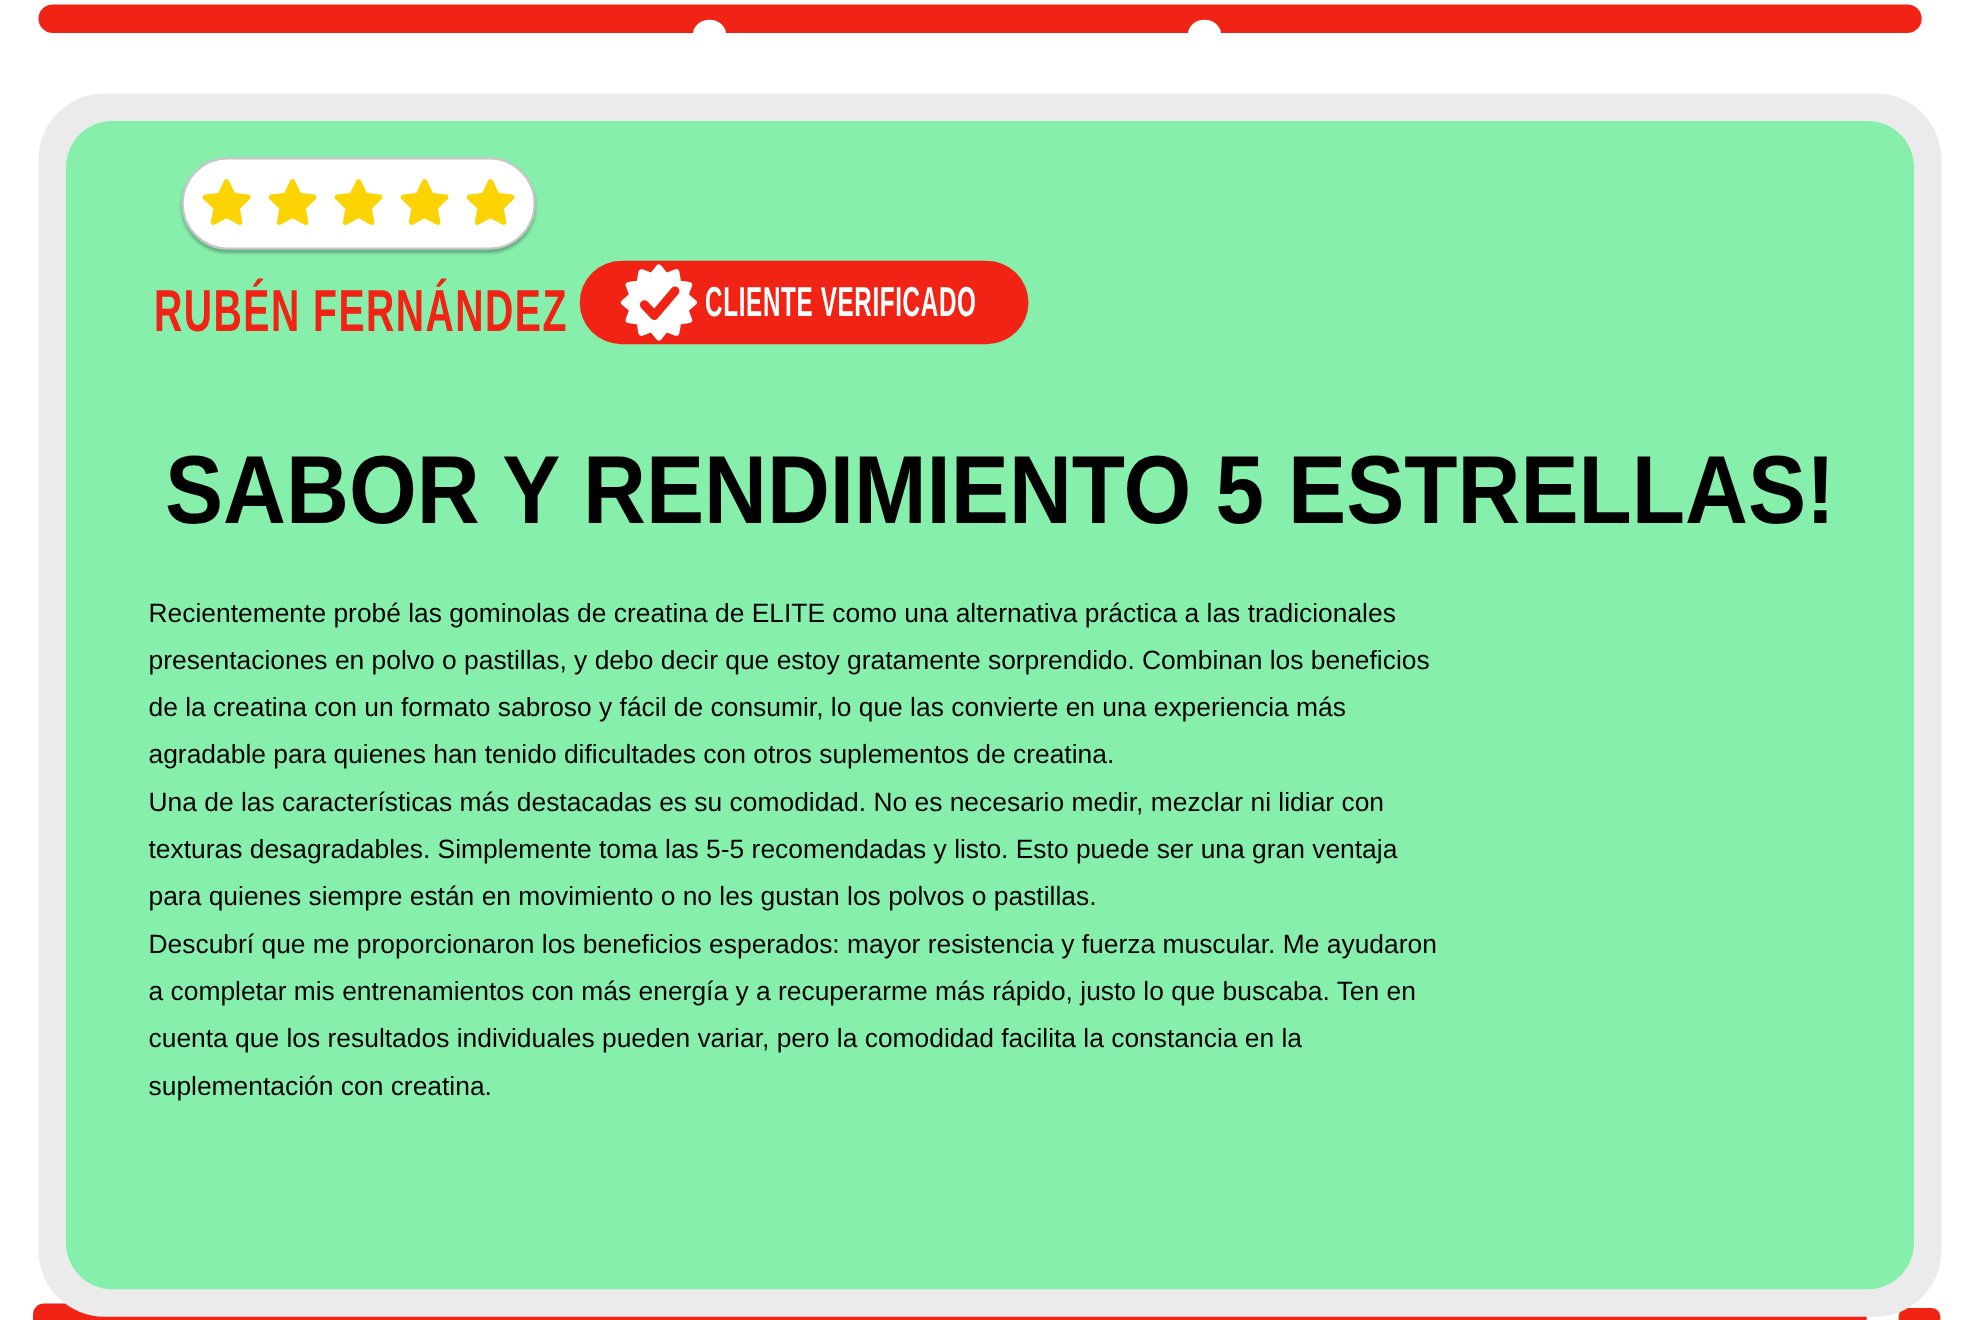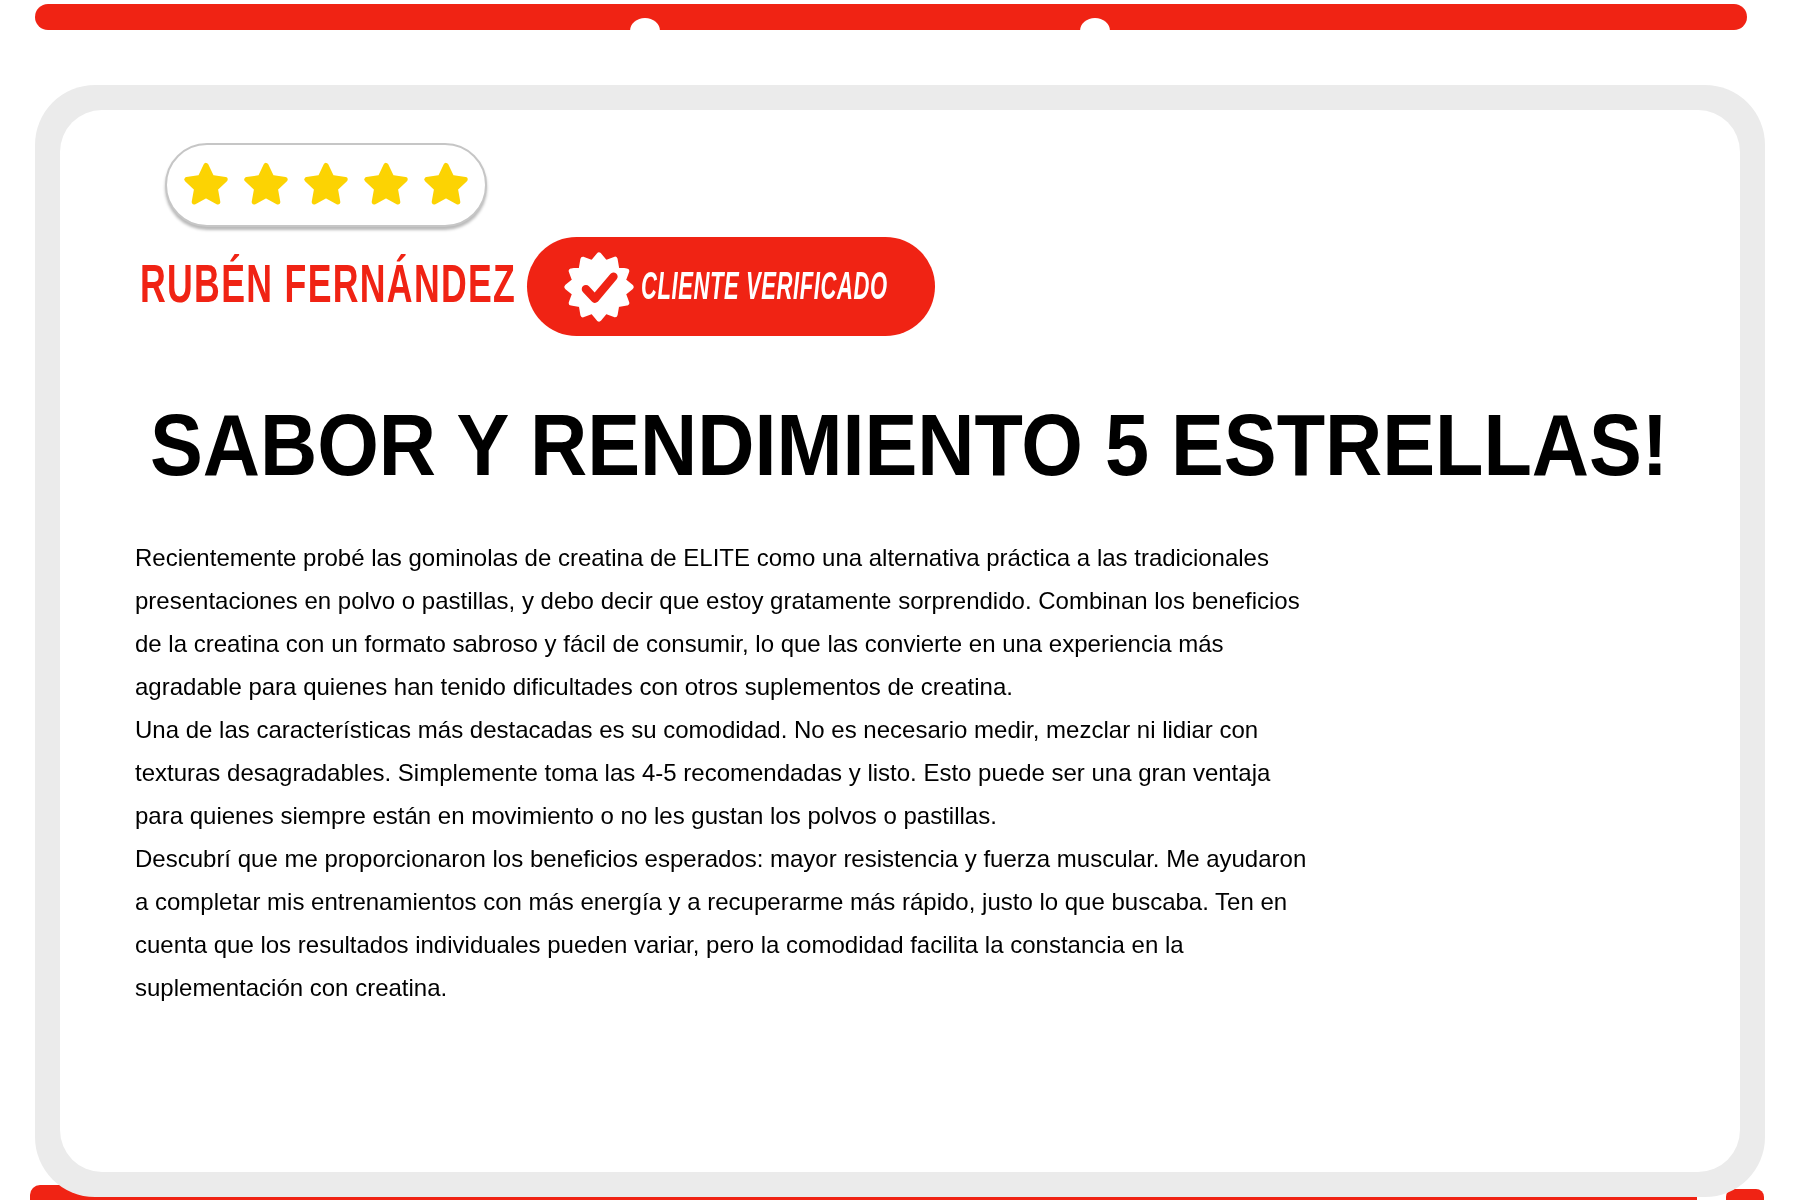--- a/index.html
+++ b/index.html
@@ -48,21 +48,21 @@
   
   .card-outer{
     position:absolute; left:35px; top:85px;
     width:1730px; height:1112px;
     background:var(--gray);
     border-radius:60px;
   }
   .card-inner{
     position:absolute; left:25px; top:25px;
     width:1680px; height:1062px;
-    background:#ffffff;
+    background:#86efac;
     border-radius:42px;
   }
 
   
   .stars-pill{
     position:absolute; left:105px; top:33px; 
     width:322px; height:84px;
     background:#ffffff;
     border:2px solid #c6c6c6;
     border-radius:42px;
@@ -79,26 +79,25 @@
     color:var(--red);
     letter-spacing:2px;
     white-space:nowrap;
     transform:scaleX(0.66);
     transform-origin:left center;
   }
 
   
   .verified-badge{
     position:absolute; left:467px; top:127px;
-    width:408px; height:99px;
+    width:408px; height:76px;
     background:var(--red);
     border-radius:51px;
     display:flex; align-items:center;
     padding-left:34px;
-    font-style:italic;
   }
   .verified-badge svg{ width:76px; height:76px; display:block; flex:0 0 auto; }
   .verified-label{
     font-size:38px; font-weight:bold;
     color:#ffffff;
     letter-spacing:1px;
     white-space:nowrap;
     transform:scaleX(0.58);
     transform-origin:left center;
     margin-left:4px;
@@ -169,21 +168,21 @@
       </div>
 
       <div class="review-title">SABOR Y RENDIMIENTO 5 ESTRELLAS!</div>
 
       <div class="review-body" id="review-body">
           <p>Recientemente probé las gominolas de creatina de ELITE como una alternativa práctica a las tradicionales
 presentaciones en polvo o pastillas, y debo decir que estoy gratamente sorprendido. Combinan los beneficios
 de la creatina con un formato sabroso y fácil de consumir, lo que las convierte en una experiencia más
 agradable para quienes han tenido dificultades con otros suplementos de creatina.</p>
           <p>Una de las características más destacadas es su comodidad. No es necesario medir, mezclar ni lidiar con
-texturas desagradables. Simplemente toma las 4-5 recomendadas y listo. Esto puede ser una gran ventaja
+texturas desagradables. Simplemente toma las 5-5 recomendadas y listo. Esto puede ser una gran ventaja
 para quienes siempre están en movimiento o no les gustan los polvos o pastillas.</p>
           <p>Descubrí que me proporcionaron los beneficios esperados: mayor resistencia y fuerza muscular. Me ayudaron
 a completar mis entrenamientos con más energía y a recuperarme más rápido, justo lo que buscaba. Ten en
 cuenta que los resultados individuales pueden variar, pero la comodidad facilita la constancia en la
 suplementación con creatina.</p>
         </div>
 
     </div>
   </div>
 </div>

